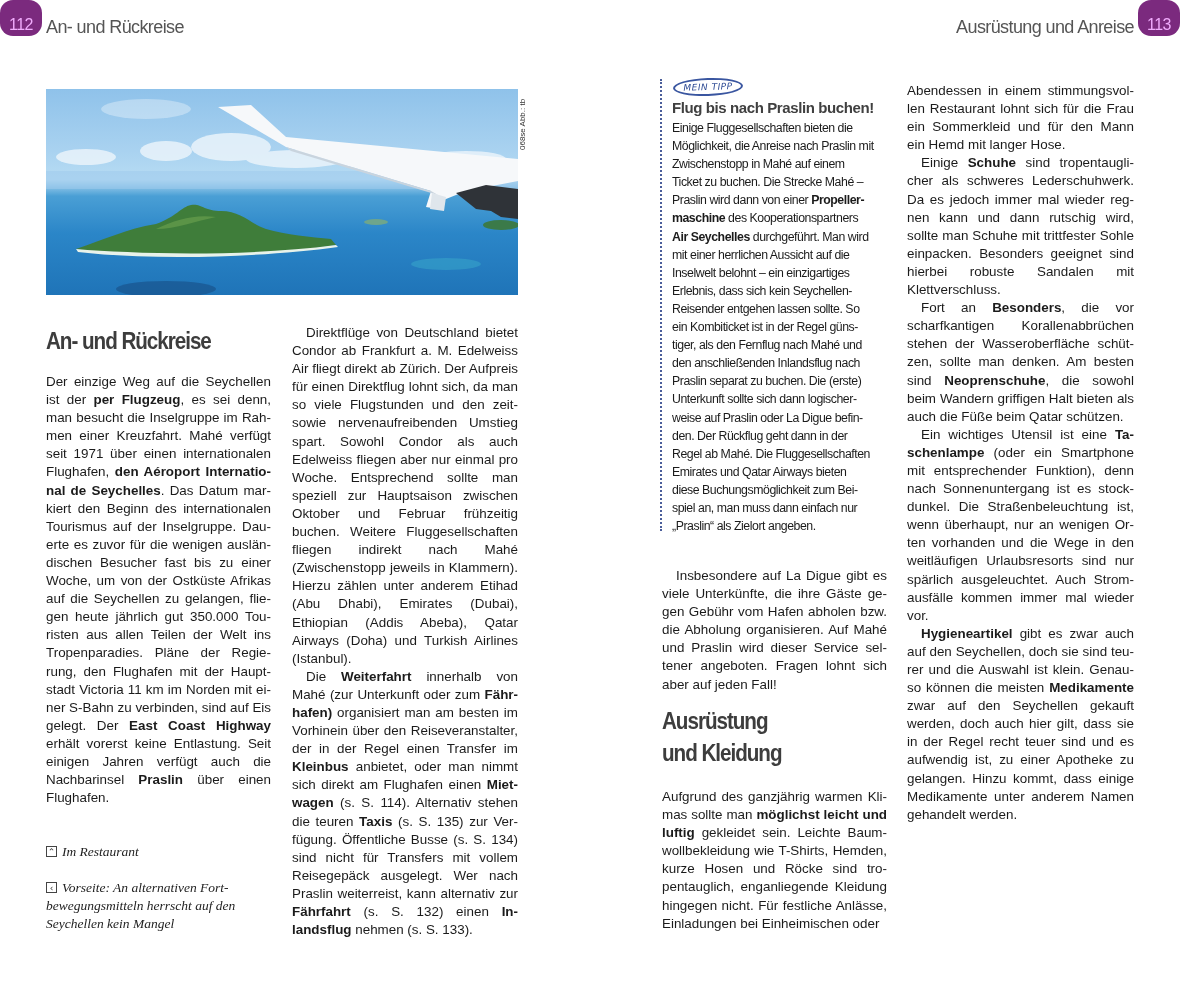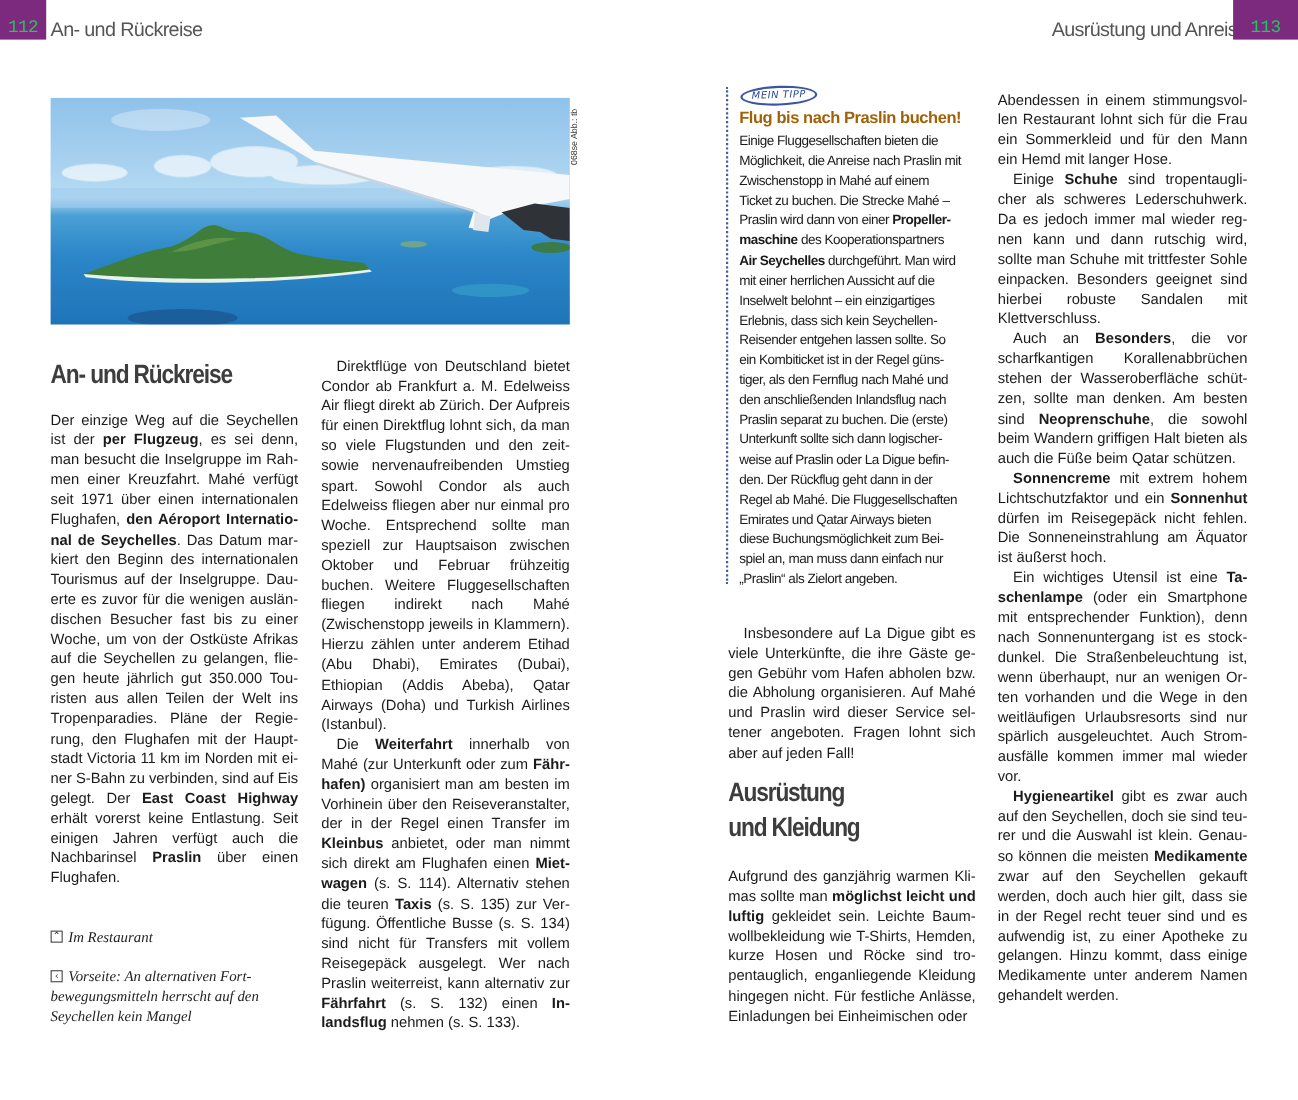--- a/index.html
+++ b/index.html
@@ -1,26 +1,26 @@
 <!DOCTYPE html>
 <html><head>
 <meta charset="utf-8">
 <style>
   * { box-sizing: border-box; margin: 0; padding: 0; }
   html, body { width: 1180px; height: 1000px; background: #ffffff; overflow: hidden; }
   body { position: relative; font-family: "Liberation Sans", sans-serif; color: #1a1a1a; }
 
   
   .page-num {
-    position: absolute; top: 0; height: 36px; background: #7b2a7e; color: #22c55e;
-    font-family: Liberation Mono, monospace; font-size: 16px; letter-spacing: -0.5px;
-    display: flex; align-items: flex-end; padding-bottom: 2px; justify-content: center;
+    position: absolute; top: 0; height: 36px; background: #7b2a7e; color: #f0abfc;
+    font-family: Liberation Sans, sans-serif; font-size: 16px; letter-spacing: -0.5px;
+    display: flex; align-items: flex-end; padding-bottom: 2px; justify-content: center; border-radius: 13px;
   }
   .page-num.left { left: 0; width: 42px; }
-  .page-num.right { right: 0; width: 59px; }
+  .page-num.right { right: 0; width: 42px; }
   .run-head {
     position: absolute; top: 17px; font-size: 18px; color: #555; letter-spacing: -0.6px;
     font-family: "Liberation Sans", sans-serif;
   }
   .run-head.left { left: 46px; }
   .run-head.right { right: 46px; }
 
   
   .photo {
     position: absolute; left: 46px; top: 89px; width: 472px; height: 206px; overflow: hidden;
@@ -65,21 +65,21 @@
   }
   .tip-badge {
     position: absolute; left: 673px; top: 78px; width: 70px; height: 18px;
     border: 2px solid #3a56a0; border-radius: 50%;
     font-family: "DejaVu Sans", sans-serif; font-size: 9px; font-style: italic; color: #2d4a94;
     display: flex; align-items: center; justify-content: center; letter-spacing: 0.5px;
     transform: rotate(-2deg);
   }
   .tip-title {
     position: absolute; left: 672px; top: 99px; font-size: 15px; font-weight: bold;
-    color: #a16207; letter-spacing: -0.4px; font-family: "Liberation Sans", sans-serif;
+    color: #404040; letter-spacing: -0.4px; font-family: "Liberation Sans", sans-serif;
   }
   .tip-body {
     position: absolute; left: 672px; top: 119px; width: 204px;
     font-family: "Liberation Sans", sans-serif; font-size: 12.3px; line-height: 18.1px;
     letter-spacing: -0.45px; color: #1b1b1b; text-align: left;
   }
   .tip-body b { font-weight: bold; }
 </style>
 </head>
 <body>
@@ -151,17 +151,16 @@
 <div class="h1" style="left:662px; top:705px;">Ausrüstung</div>
 <div class="h1" style="left:662px; top:737px;">und Kleidung</div>
 
 <div class="col" style="left:662px; top:788px; width:225px;">
   <p><span>Aufgrund des ganzjährig warmen Kli­mas sollte man </span><b>möglichst leicht und luftig</b><span> gekleidet sein. Leichte Baum­wollbekleidung wie T-Shirts, Hem­den, kurze Hosen und Röcke sind tro­pentauglich, enganliegende Kleidung hingegen nicht. Für festliche Anlässe, Einladungen bei Einheimischen oder</span></p>
 </div>
 
 <div class="col" style="left:907px; top:82px; width:227px;">
   <p><span>Abendessen in einem stimmungsvol­len Restaurant lohnt sich für die Frau ein Sommerkleid und für den Mann ein Hemd mit langer Hose.</span></p>
   <p class="indent"><span>Einige </span><b>Schuhe</b><span> sind tropentaugli­cher als schweres Lederschuhwerk. Da es jedoch immer mal wieder reg­nen kann und dann rutschig wird, sollte man Schuhe mit trittfester Soh­le einpacken. Besonders geeignet sind hierbei robuste Sandalen mit Klettverschluss.</span></p>
-  <p class="indent"><span>Auch an </span><b>Besonders</b><span>, die vor scharfkantigen Korallenabbrüchen stehen der Wasseroberfläche schüt­zen, sollte man denken. Am bes­ten sind </span><b>Neoprenschuhe</b><span>, die sowohl beim Wandern griffigen Halt bie­ten als auch die Füße beim Qatar schützen.</span></p>
-  <p class="indent"><b>Sonnencreme</b><span> mit extrem hohem Lichtschutzfaktor und ein </span><b>Sonnenhut</b><span> dürfen im Reisegepäck nicht fehlen. Die Sonneneinstrahlung am Äquator ist äußerst hoch.</span></p>
+  <p class="indent"><span>Fort an </span><b>Besonders</b><span>, die vor scharfkantigen Korallenabbrüchen stehen der Wasseroberfläche schüt­zen, sollte man denken. Am bes­ten sind </span><b>Neoprenschuhe</b><span>, die sowohl beim Wandern griffigen Halt bie­ten als auch die Füße beim Qatar schützen.</span></p>
   <p class="indent"><span>Ein wichtiges Utensil ist eine </span><b>Ta­schenlampe</b><span> (oder ein Smartphone mit entsprechender Funktion), denn nach Sonnenuntergang ist es stock­dunkel. Die Straßenbeleuchtung ist, wenn überhaupt, nur an wenigen Or­ten vorhanden und die Wege in den weitläufigen Urlaubsresorts sind nur spärlich ausgeleuchtet. Auch Strom­ausfälle kommen immer mal wieder vor.</span></p>
   <p class="indent"><b>Hygieneartikel</b><span> gibt es zwar auch auf den Seychellen, doch sie sind teu­rer und die Auswahl ist klein. Genau­so können die meisten </span><b>Medikamen­te</b><span> zwar auf den Seychellen gekauft werden, doch auch hier gilt, dass sie in der Regel recht teuer sind und es aufwendig ist, zu einer Apotheke zu gelangen. Hinzu kommt, dass einige Medikamente unter anderem Namen gehandelt werden.</span></p>
 </div>
 
 </body></html>

